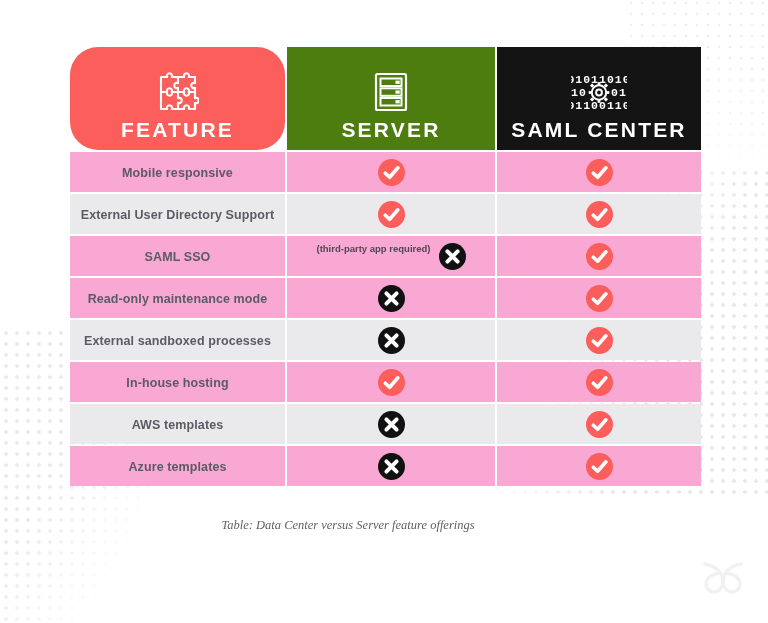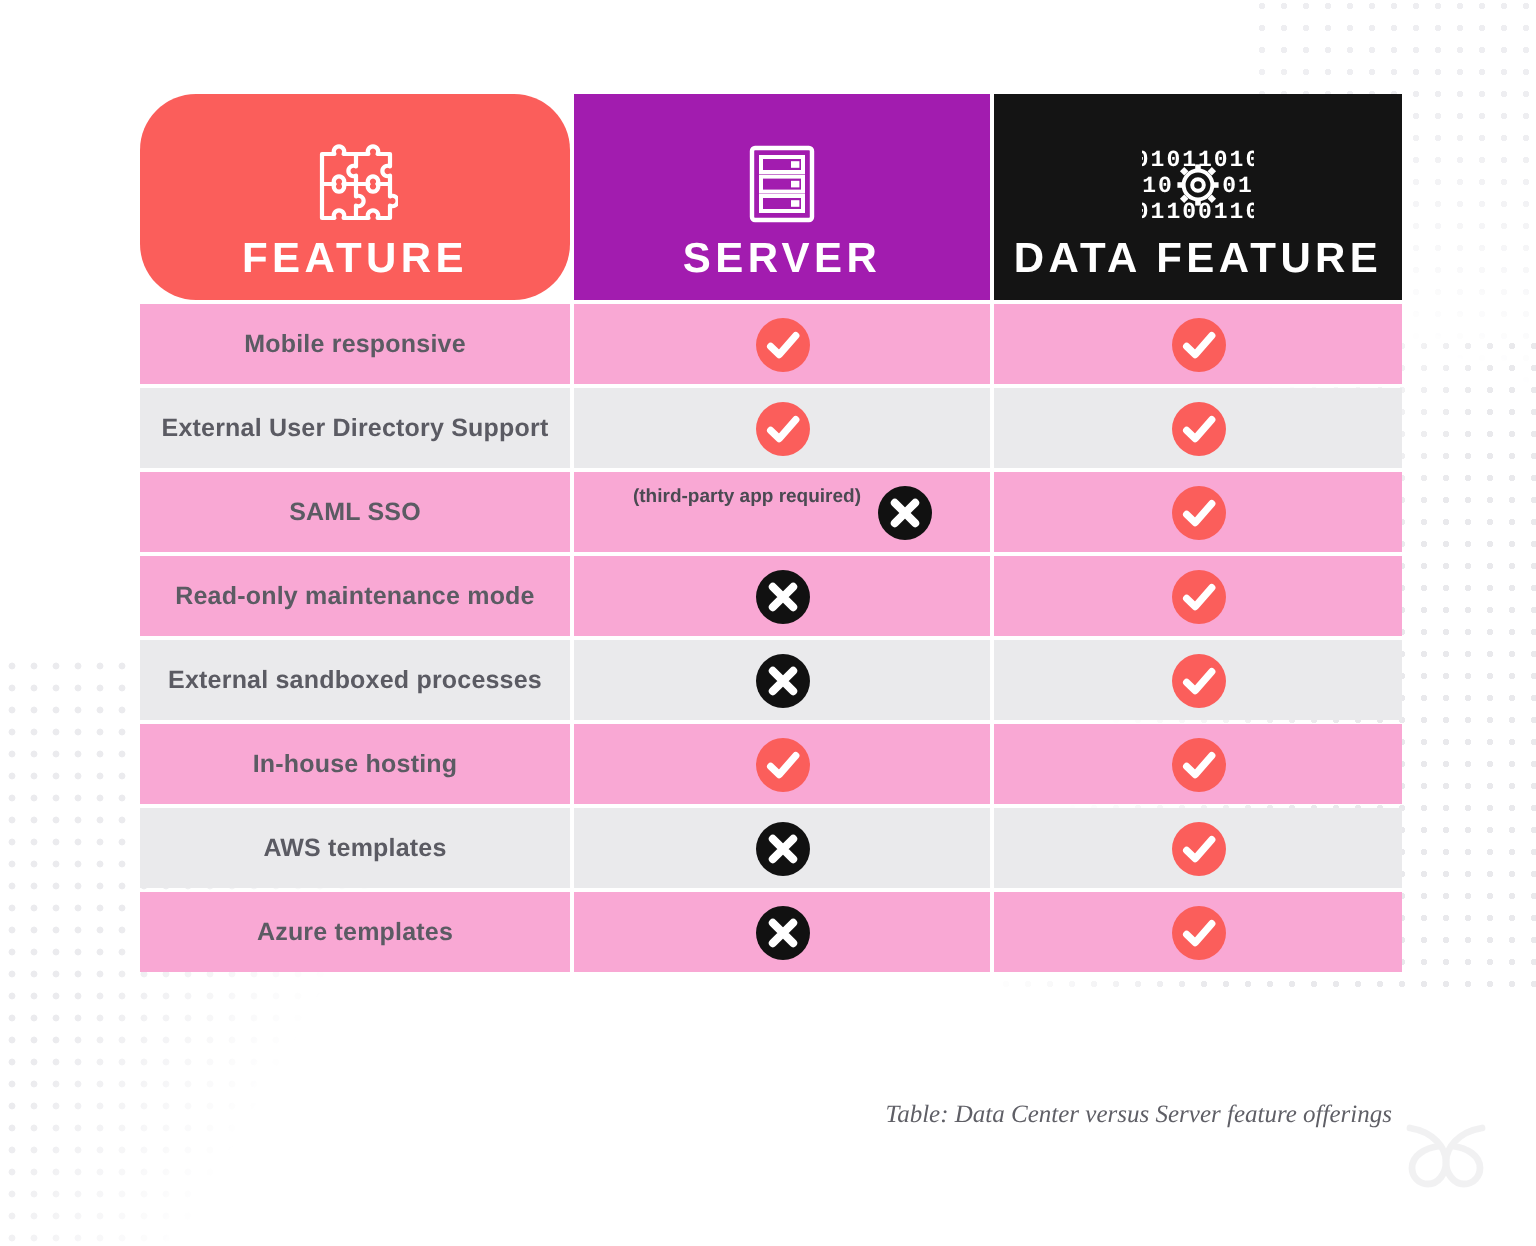--- a/index.html
+++ b/index.html
@@ -75,21 +75,21 @@
   }
 
   
   .th {
     height: 84px;
     vertical-align: middle;
     text-align: center;
     padding: 24px 4px 10px;
   }
   .th-feature   { background: #fb5e5b; width: 215px; border-radius: 28px; }
-  .th-server    { background: #a21caf; width: 208px; }
+  .th-server    { background: #4d7c0f; width: 208px; }
   .th-dc        { background: #141414; width: 204px; }
 
   .th-icon {
     display: block;
     height: 44px;
     margin: 0 auto 4px;
     line-height: 0;
   }
   .th-icon svg { display: block; margin: 0 auto; }
 
@@ -138,26 +138,25 @@
   }
 
   .icon-mark { display: block; flex: 0 0 auto; }
 
   
   .caption {
     position: absolute;
     left: 0;
     top: 518px;
     width: 696px;
-    text-align: right;
+    text-align: center;
     color: #5f5f66;
     font-size: 12.5px;
     font-style: italic;
     font-family: "Liberation Serif", serif;
-    margin-top: 32px;
   }
 
   
   .brand {
     position: absolute;
     right: 22px;
     bottom: 24px;
     width: 46px;
     height: 40px;
     opacity: .35;
@@ -225,21 +224,21 @@
                   <rect x="-10.3" y="-1.4" width="3.4" height="2.8"></rect>
                   <rect x="6.9" y="-1.4" width="3.4" height="2.8"></rect>
                   <rect x="-8.4" y="-8.4" width="3" height="3" transform="rotate(45 -6.9 -6.9)"></rect>
                   <rect x="5.4" y="5.4" width="3" height="3" transform="rotate(45 6.9 6.9)"></rect>
                   <rect x="5.4" y="-8.4" width="3" height="3" transform="rotate(-45 6.9 -6.9)"></rect>
                   <rect x="-8.4" y="5.4" width="3" height="3" transform="rotate(-45 -6.9 6.9)"></rect>
                 </g>
               </g>
             </svg>
           </span>
-          <span class="th-label">DATA FEATURE</span>
+          <span class="th-label">SAML CENTER</span>
         </th>
 
       </tr>
     </thead>
     <tbody id="tbody">
         <tr class="row-odd">
           <td class="td"><span class="feat-label">Mobile responsive</span></td>
           <td class="td">
             <div class="mark-cell">
               <svg width="27" height="27" viewBox="0 0 27 27" class="icon-mark">

